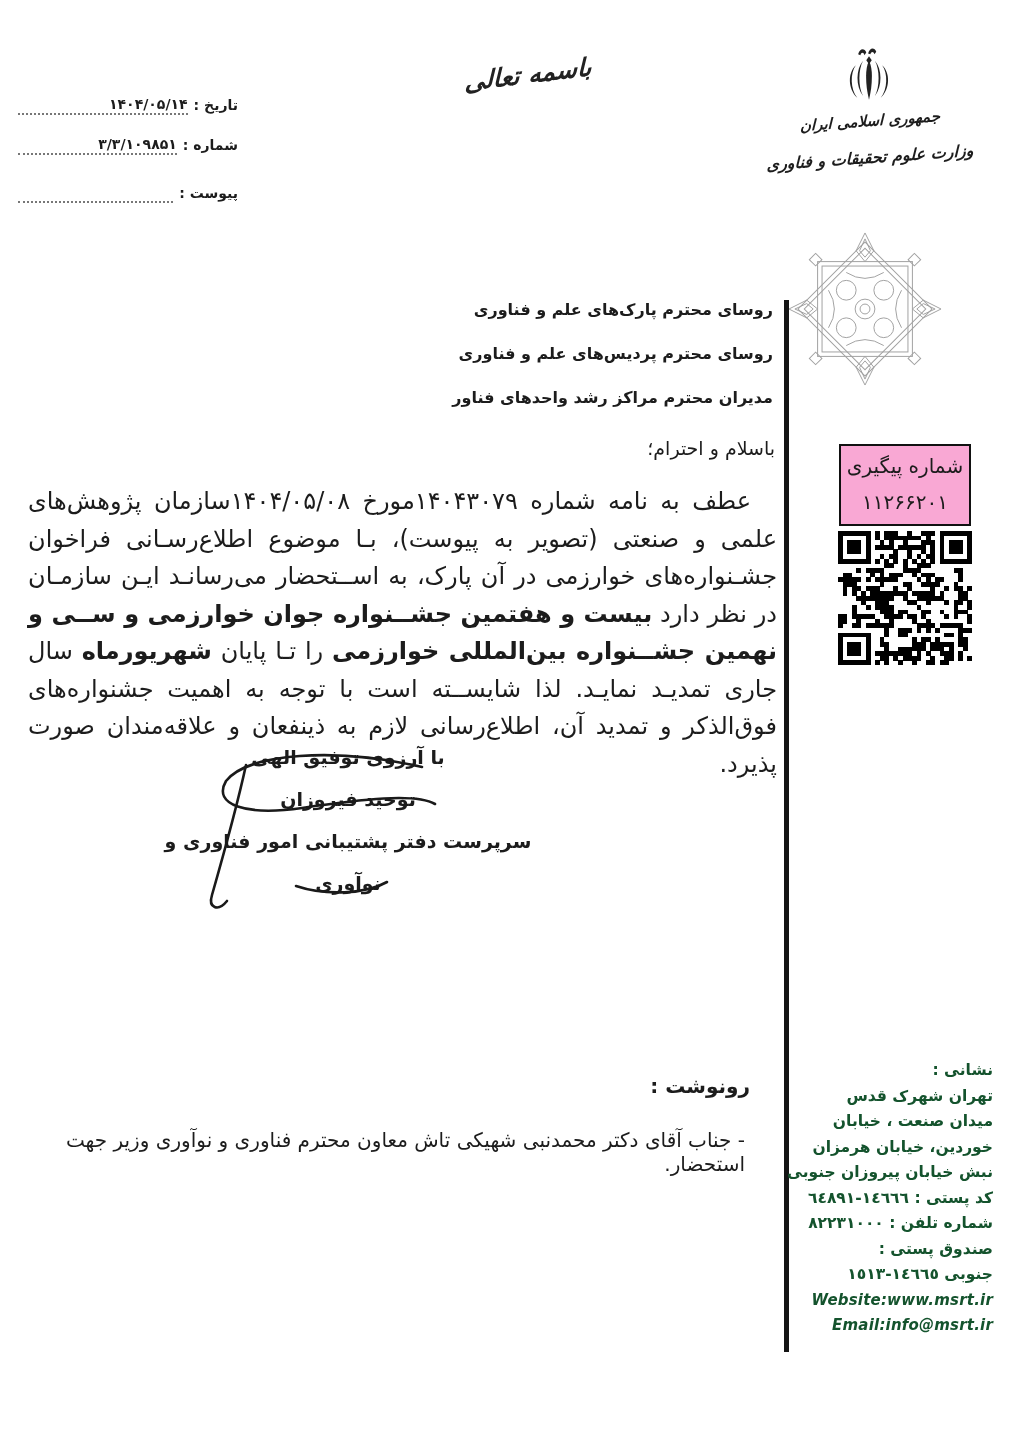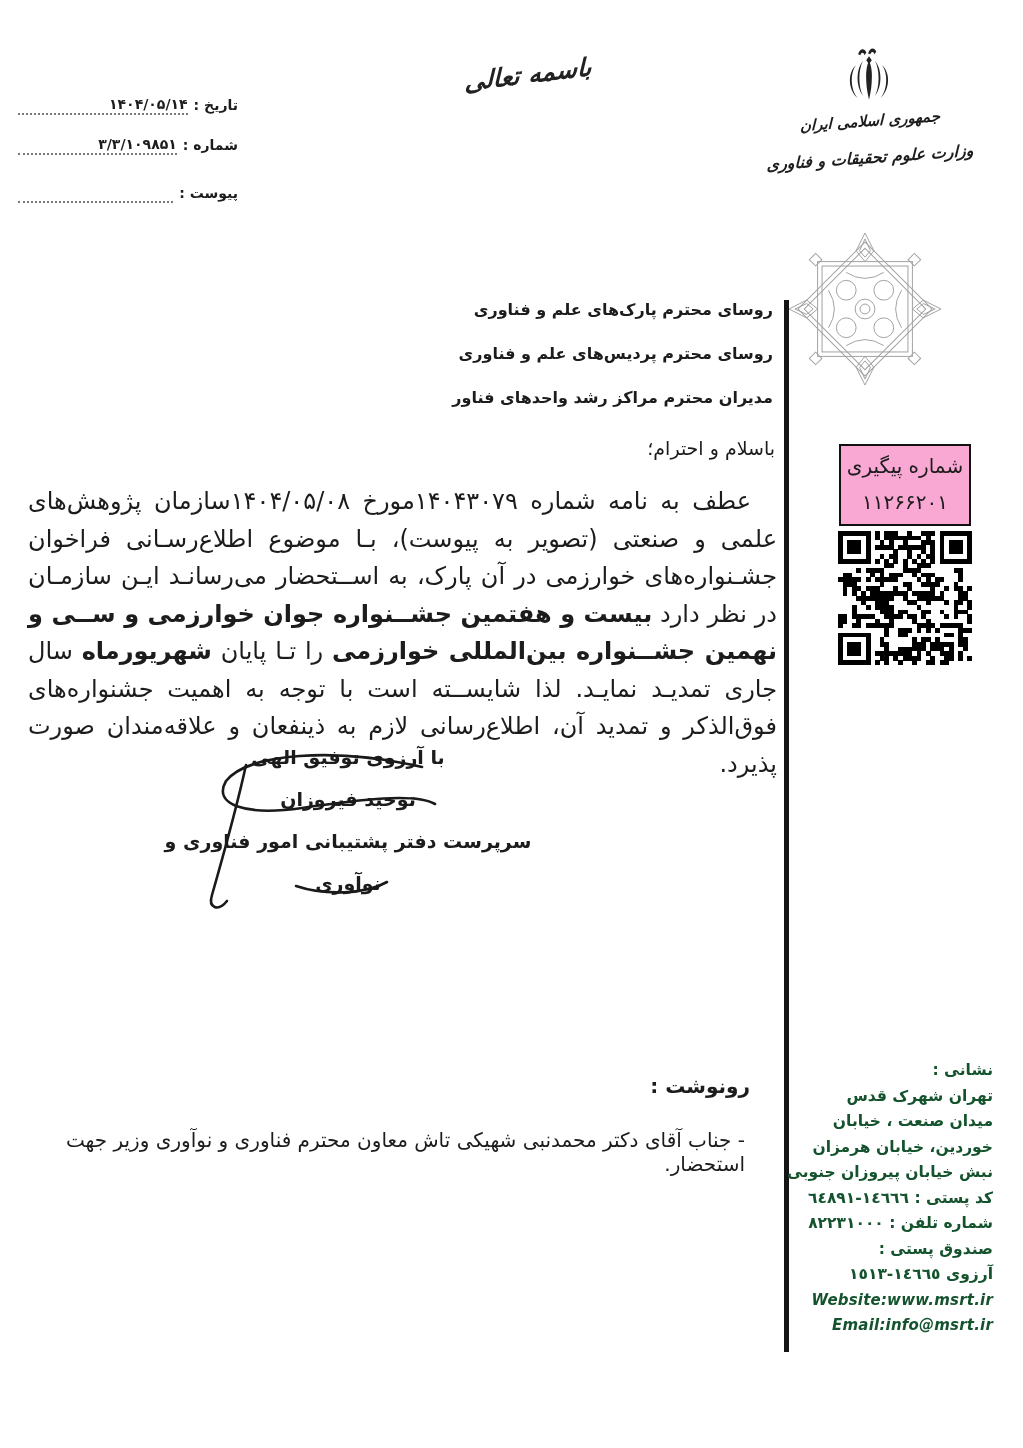--- a/index.html
+++ b/index.html
@@ -582,20 +582,20 @@
     <div>
       <span>کد پستی :</span>
       <span dir="ltr">١٤٦٦٦-٦٤٨٩١</span>
     </div>
     <div>
       <span>شماره تلفن :</span>
       <span dir="ltr">٨٢٢٣١٠٠٠</span>
     </div>
     <div>صندوق پستی :</div>
     <div>
-      <span>آرزوی</span>
+      <span>جنوبی</span>
       <span dir="ltr">١٤٦٦٥-١٥١٣</span>
     </div>
     <div class="lat">Website:www.msrt.ir</div>
     <div class="lat">Email:info@msrt.ir</div>
   </div>
 
 </div>
 
 </body></html>

